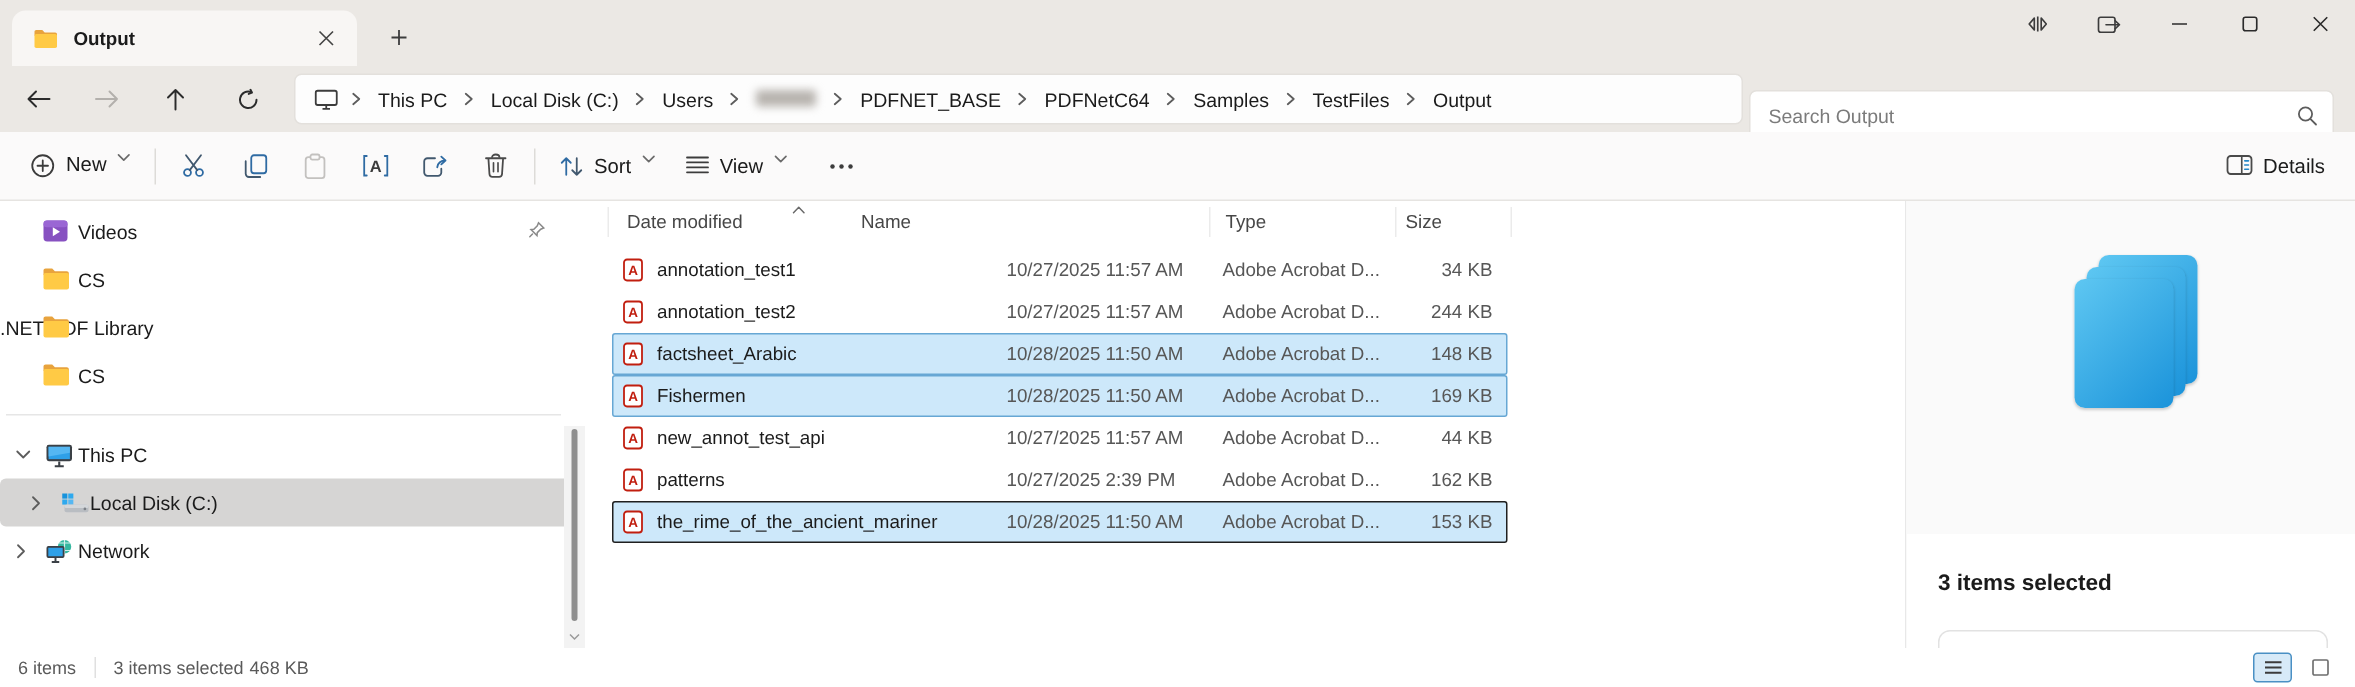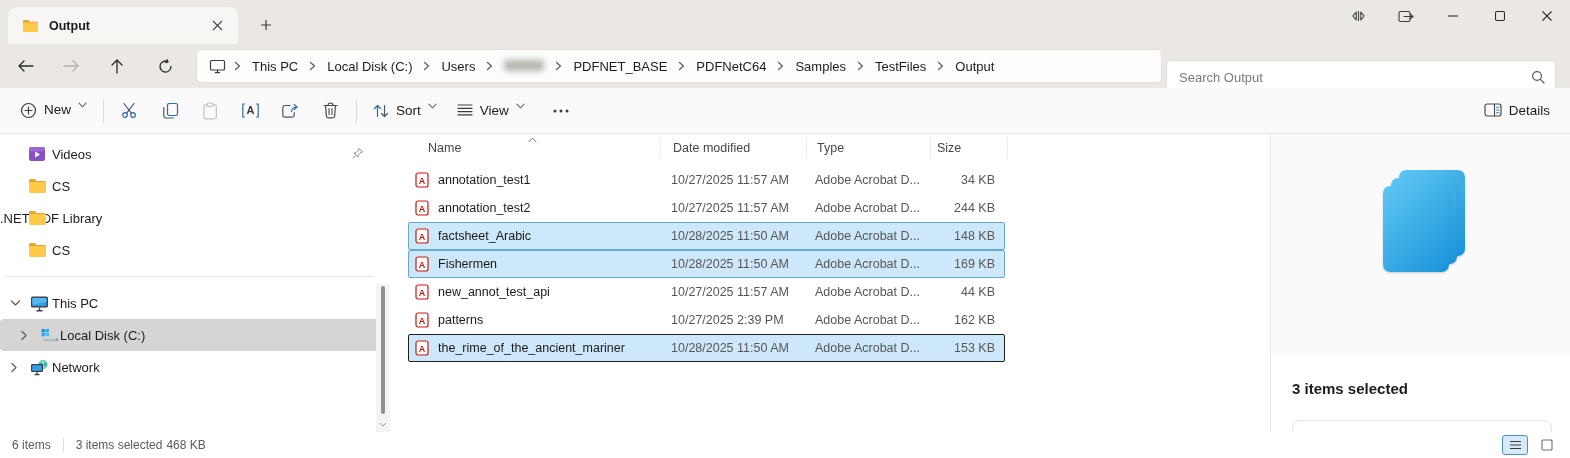--- a/index.html
+++ b/index.html
@@ -462,22 +462,22 @@
       </div>
     </div>
 
     <div class="filelist">
       <div class="fl-header">
         <span class="sort-caret">
           <svg width="9" height="6" viewBox="0 0 9 6">
               <path d="M1 4.8 L4.5 1.2 L8 4.8" fill="none" stroke="#6a6a6a" stroke-width="1" stroke-linecap="round" stroke-linejoin="round"></path>
             </svg>
         </span>
+        <span class="fl-h date">Date modified</span>
         <span class="fl-h name">Name</span>
-        <span class="fl-h date">Date modified</span>
         <span class="fl-h type">Type</span>
         <span class="fl-h size">Size</span>
       </div>
 
       <div class="fl-rows">
         <div class="row">
           <span class="cell name">
               <svg width="14" height="16" viewBox="0 0 14 16">
                 <rect x="1" y="1" width="12" height="14" rx="2" fill="#ffffff" stroke="#c11e0f" stroke-width="1.2"></rect>
                 <text x="7" y="11.5" font-size="9" font-weight="bold" font-family="Liberation Sans, sans-serif" fill="#c11e0f" text-anchor="middle">A</text>

